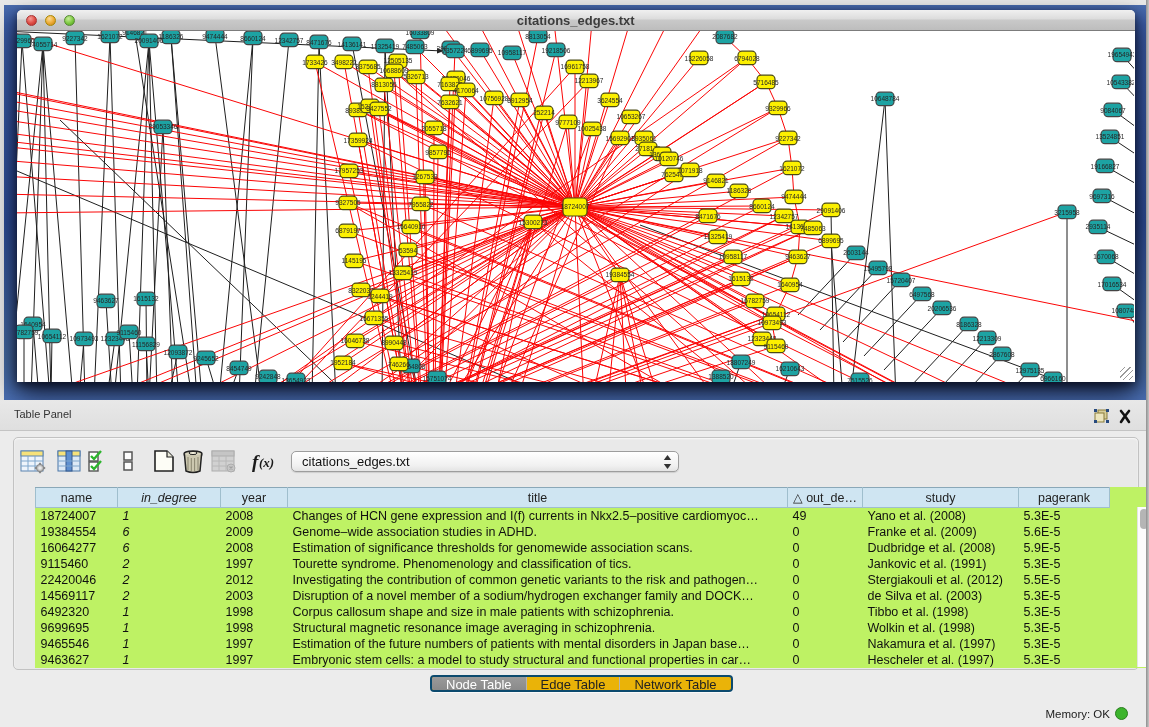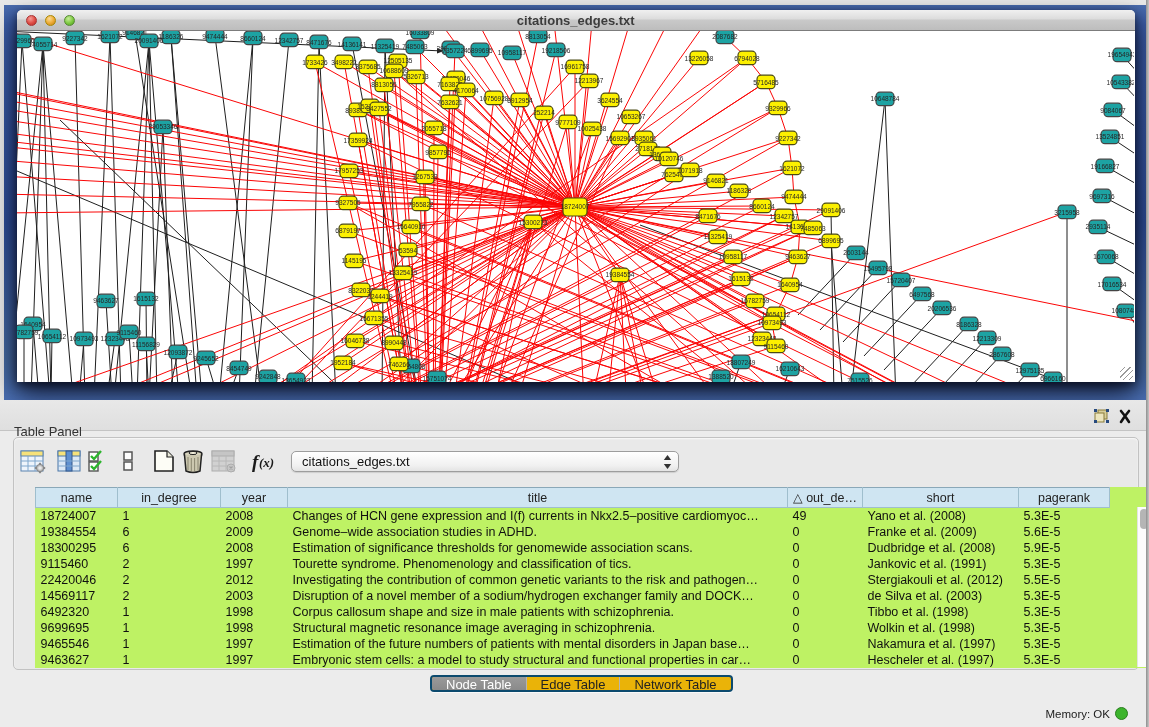--- a/index.html
+++ b/index.html
@@ -13,33 +13,33 @@
 .tl { position:absolute; top:5px; width:11px; height:11px; border-radius:50%; }
 .tl.r { left:9px; background:radial-gradient(circle at 38% 30%, #f59c97, #de4b43 55%, #ad2f28); border:0.5px solid #a33; }
 .tl.y { left:28px; background:radial-gradient(circle at 38% 30%, #fbdc94, #eca832 55%, #bd7e1a); border:0.5px solid #a80; }
 .tl.g { left:47px; background:radial-gradient(circle at 38% 30%, #c8ec9a, #7cc940 55%, #4e9c20); border:0.5px solid #583; }
 .canvas { position:absolute; left:0; top:21px; width:1117.5px; height:351px; background:#fff; overflow:hidden; }
 .resize { position:absolute; right:2px; bottom:2px; width:13px; height:13px;
   background:repeating-linear-gradient(135deg, transparent 0 3px, #9a9a9a 3px 4px); }
 
 .tpanel { position:absolute; left:0; top:400px; width:1146px; height:327px; background:#ececec; }
 .tpanel .hdr { height:31px; background:linear-gradient(180deg,#e8e8e8,#dfdfdf); border-bottom:1px solid #c4c4c4; position:relative; }
-.tpanel .hdr .t { position:absolute; left:14px; top:24px; font-size:13px; color:#333; }
+.tpanel .hdr .t { position:absolute; left:14px; top:8px; font-size:11px; color:#333; }
 .innerpanel { position:absolute; left:13px; top:37px; width:1126px; height:233px; background:#e9e9e9;
   border:1px solid #c2c2c2; border-radius:5px; box-shadow:inset 0 1px 2px rgba(255,255,255,.8); }
 .toolbar { position:absolute; left:1px; top:11px; height:28px; }
 .combo { position:absolute; left:277px; top:13px; width:388px; height:21px; border:1px solid #9d9d9d; border-radius:5px;
   background:linear-gradient(180deg,#ffffff,#f1f1f1 70%,#e4e4e4); font-size:13px; color:#111; line-height:19px; padding-left:10px;
   box-shadow:0 1px 1px rgba(0,0,0,0.12); }
 .tablewrap { position:absolute; left:21px; top:49px; width:1115px; height:181px; background:#bef264; overflow:hidden; }
 table.grid { border-collapse:collapse; table-layout:fixed; width:1074px; font-size:12.5px; }
 table.grid th { background:#cfe5f2; border:1px solid #9fbecd; border-top:1px solid #8aa8b8; font-weight:normal; font-size:12.5px; color:#222; height:20px; padding:0; }
 table.grid td { height:16px; padding:0 0 0 5px; color:#101010; white-space:nowrap; overflow:hidden; }
 td.c1,td.c2,td.c4 { }
-.c0 { width:82px; } .c1 { width:103px; } .c2 { width:67px; } .c3 { width:500px; }
+.c0 { width:82px; } .c1 { width:103px;font-style:italic; } .c2 { width:67px; } .c3 { width:500px; }
 .c4 { width:75px; } .c5 { width:156px; } .c6 { width:91px; }
 td.c5 { text-align:left; padding-left:4px; }
 td.c1 { padding-left:7px; } td.c2 { padding-left:2px; } td.c3 { padding-left:11px; }
 td.c6 { padding-left:6px; }
 .vscroll { position:absolute; right:1px; top:20px; width:12px; height:160px; background:#fcfcfc; border-left:1px solid #e3e3e3; }
 .vscroll .thumb { position:absolute; left:2px; top:2px; width:8px; height:20px; border-radius:4px; background:#b5b5b5; }
 .tabs { position:absolute; left:430px; top:275px; height:17px; display:flex; background:#eab308; border:2px solid #0c4a6e; border-radius:4px; overflow:hidden; box-shadow:0 1px 0 rgba(255,255,255,.7); }
 .tabs .tab { font-size:13px; line-height:16px; padding:0 14px; color:#222; border-right:1px solid #b4b4b4; }
 .tabs .tab.sel { background:linear-gradient(180deg,#9a9a9a,#8a8a8a); color:#fff; }
 .tabs .tab:last-child { border-right:none; }
@@ -742,21 +742,21 @@
     </div>
     <div class="tablewrap">
       <table class="grid">
         <tbody>
             <tr>
               <th class="c0">name</th>
               <th class="c1">in_degree</th>
               <th class="c2">year</th>
               <th class="c3">title</th>
               <th class="c4">△ out_de…</th>
-              <th class="c5">short</th>
+              <th class="c5">study</th>
               <th class="c6">pagerank</th>
             </tr>
 <tr>
               <td class="c0">18724007</td>
               <td class="c1">1</td>
               <td class="c2">2008</td>
               <td class="c3">Changes of HCN gene expression and I(f) currents in Nkx2.5–positive cardiomyoc…</td>
               <td class="c4">49</td>
               <td class="c5">Yano et al. (2008)</td>
               <td class="c6">5.3E-5</td>
@@ -764,21 +764,21 @@
 <tr>
               <td class="c0">19384554</td>
               <td class="c1">6</td>
               <td class="c2">2009</td>
               <td class="c3">Genome–wide association studies in ADHD.</td>
               <td class="c4">0</td>
               <td class="c5">Franke et al. (2009)</td>
               <td class="c6">5.6E-5</td>
             </tr>
 <tr>
-              <td class="c0">18300295</td>
+              <td class="c0">16064277</td>
               <td class="c1">6</td>
               <td class="c2">2008</td>
               <td class="c3">Estimation of significance thresholds for genomewide association scans.</td>
               <td class="c4">0</td>
               <td class="c5">Dudbridge et al. (2008)</td>
               <td class="c6">5.9E-5</td>
             </tr>
 <tr>
               <td class="c0">9115460</td>
               <td class="c1">2</td>

